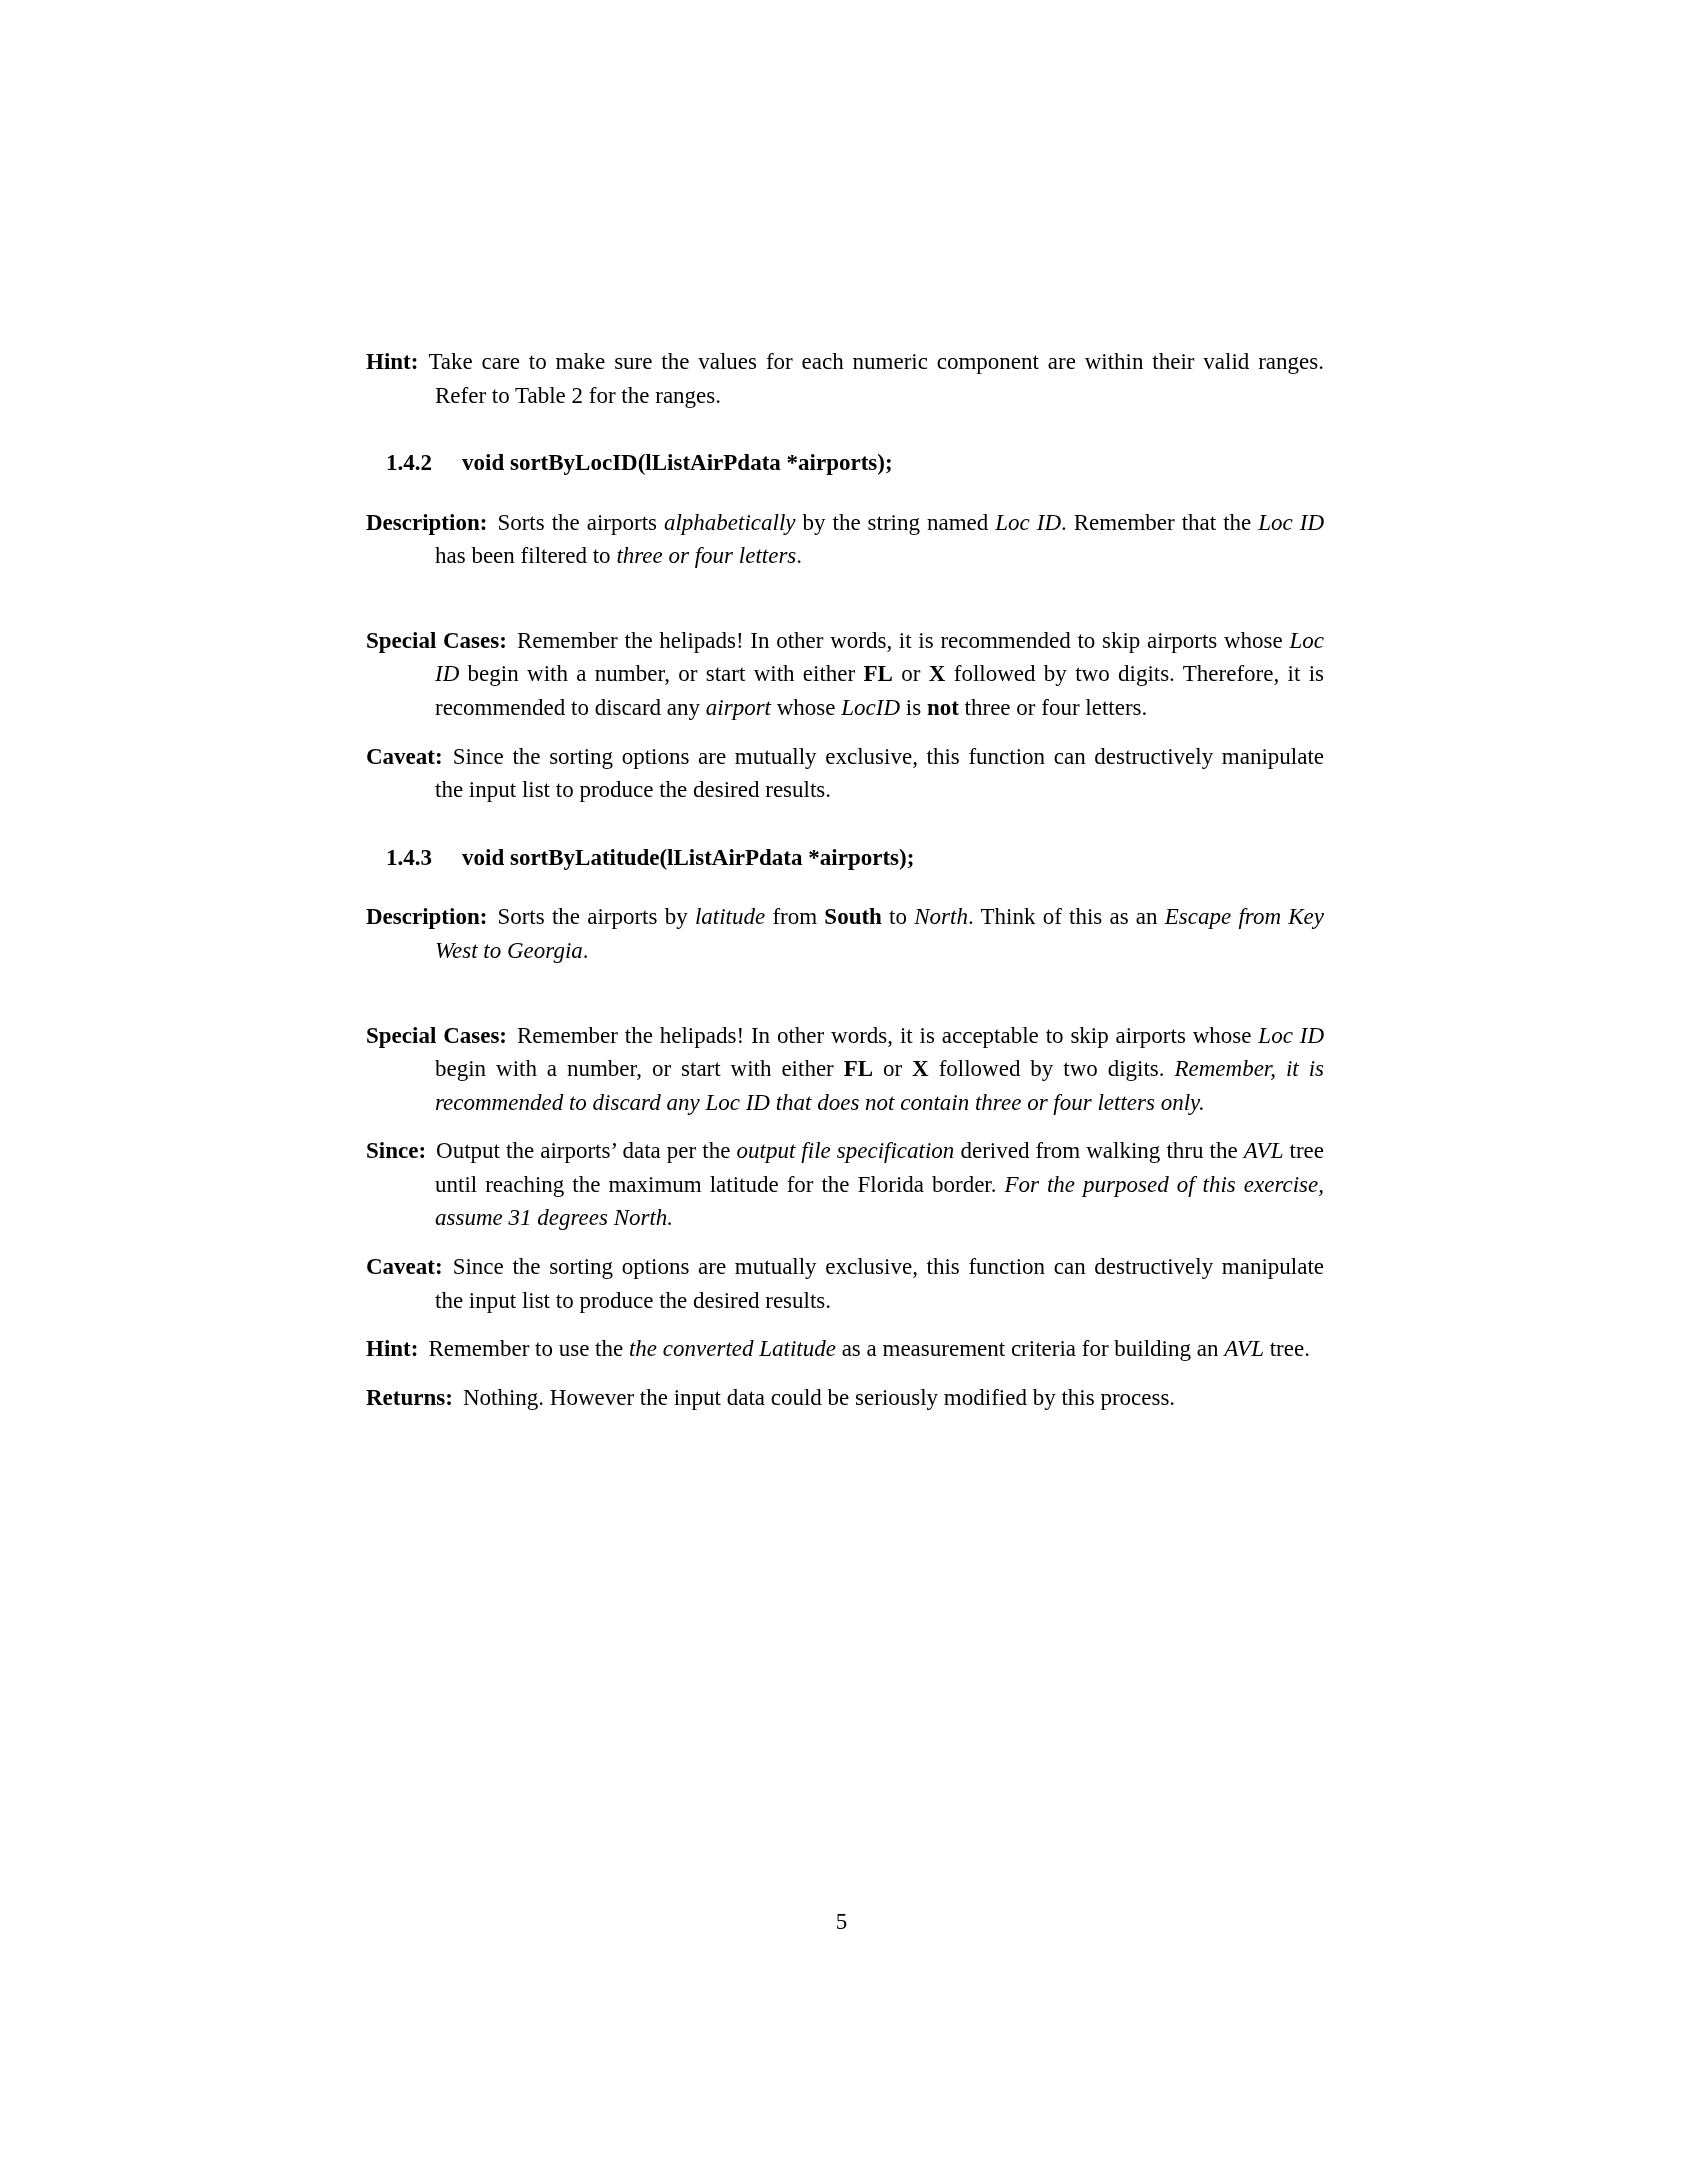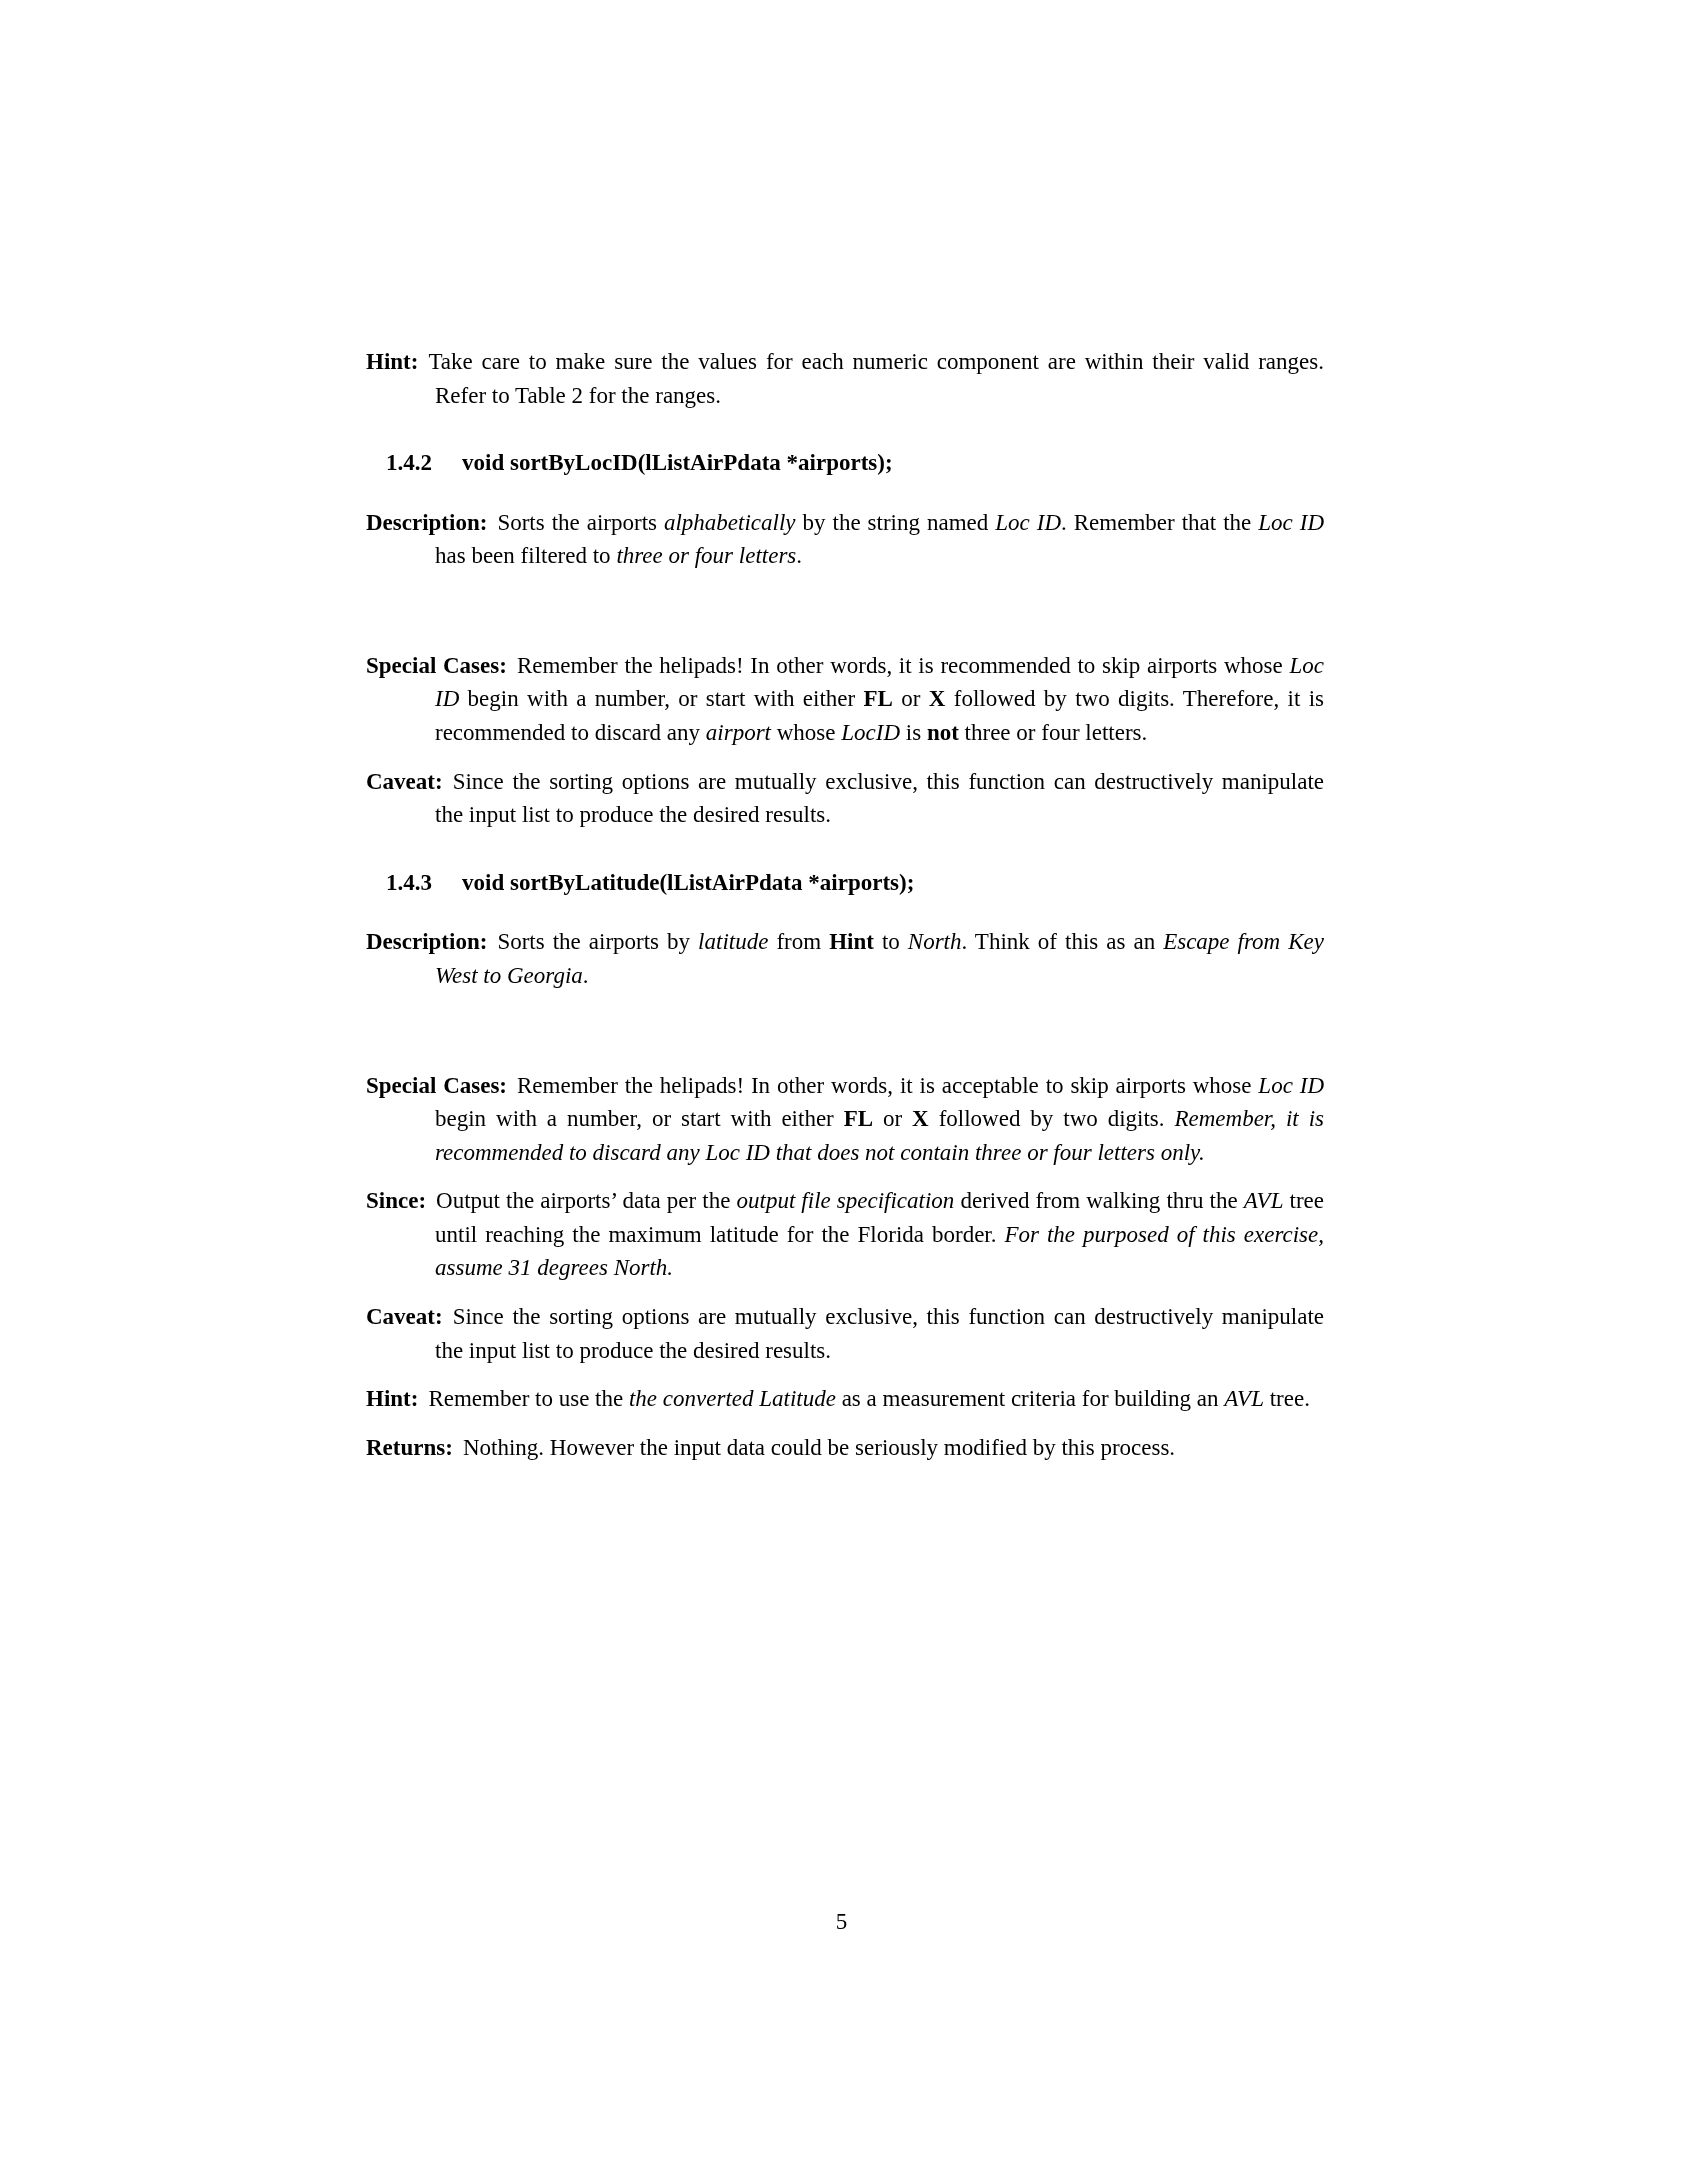--- a/index.html
+++ b/index.html
@@ -40,21 +40,21 @@
     font-weight: bold;
     margin-top: 34px;
     margin-bottom: 26px;
     text-align: left;
   }
   .heading .hnum {
     margin-right: 30px;
     margin-left: 20px;
   }
   .gap-large {
-    margin-top: 76px;
+    margin-top: 51px;
   }
   .b { font-weight: bold; }
   .i { font-style: italic; }
   .footer {
     position: absolute;
     left: 0;
     top: 1909px;
     width: 1683px;
     text-align: center;
     font-size: 23px;
@@ -86,21 +86,21 @@
     <div class="block labeled">
       <span class="label">Caveat:</span><span><span>Since the sorting options are mutually exclusive, this function can destructively manipulate the input list to produce the desired results.</span></span>
     </div>
 
 
     <div class="block heading">
       <span class="hnum">1.4.3</span><span class="htitle">void sortByLatitude(lListAirPdata *airports);</span>
     </div>
 
     <div class="block labeled">
-      <span class="label">Description:</span><span><span>Sorts the airports by </span><span class="i">latitude</span><span> from </span><span class="b">Hint</span><span> to </span><span class="i">North</span><span>.  Think of this as an </span><span class="i">Escape from Key West to Georgia</span><span>.</span></span>
+      <span class="label">Description:</span><span><span>Sorts the airports by </span><span class="i">latitude</span><span> from </span><span class="b">South</span><span> to </span><span class="i">North</span><span>.  Think of this as an </span><span class="i">Escape from Key West to Georgia</span><span>.</span></span>
     </div>
 
     <div class="block labeled gap-large">
       <span class="label">Special Cases:</span><span><span>Remember the helipads!  In other words, it is acceptable to skip airports whose </span><span class="i">Loc ID</span><span> begin with a number, or start with either </span><span class="b">FL</span><span> or </span><span class="b">X</span><span> followed by two digits. </span><span class="i">Remember, it is recommended to discard any Loc ID that does not contain three or four letters only.</span></span>
     </div>
 
     <div class="block labeled">
       <span class="label">Since:</span><span><span>Output the airports’ data per the </span><span class="i">output file specification</span><span> derived from walking thru the </span><span class="i">AVL</span><span> tree until reaching the maximum latitude for the Florida border. </span><span class="i">For the purposed of this exercise, assume 31 degrees North.</span></span>
     </div>
 

